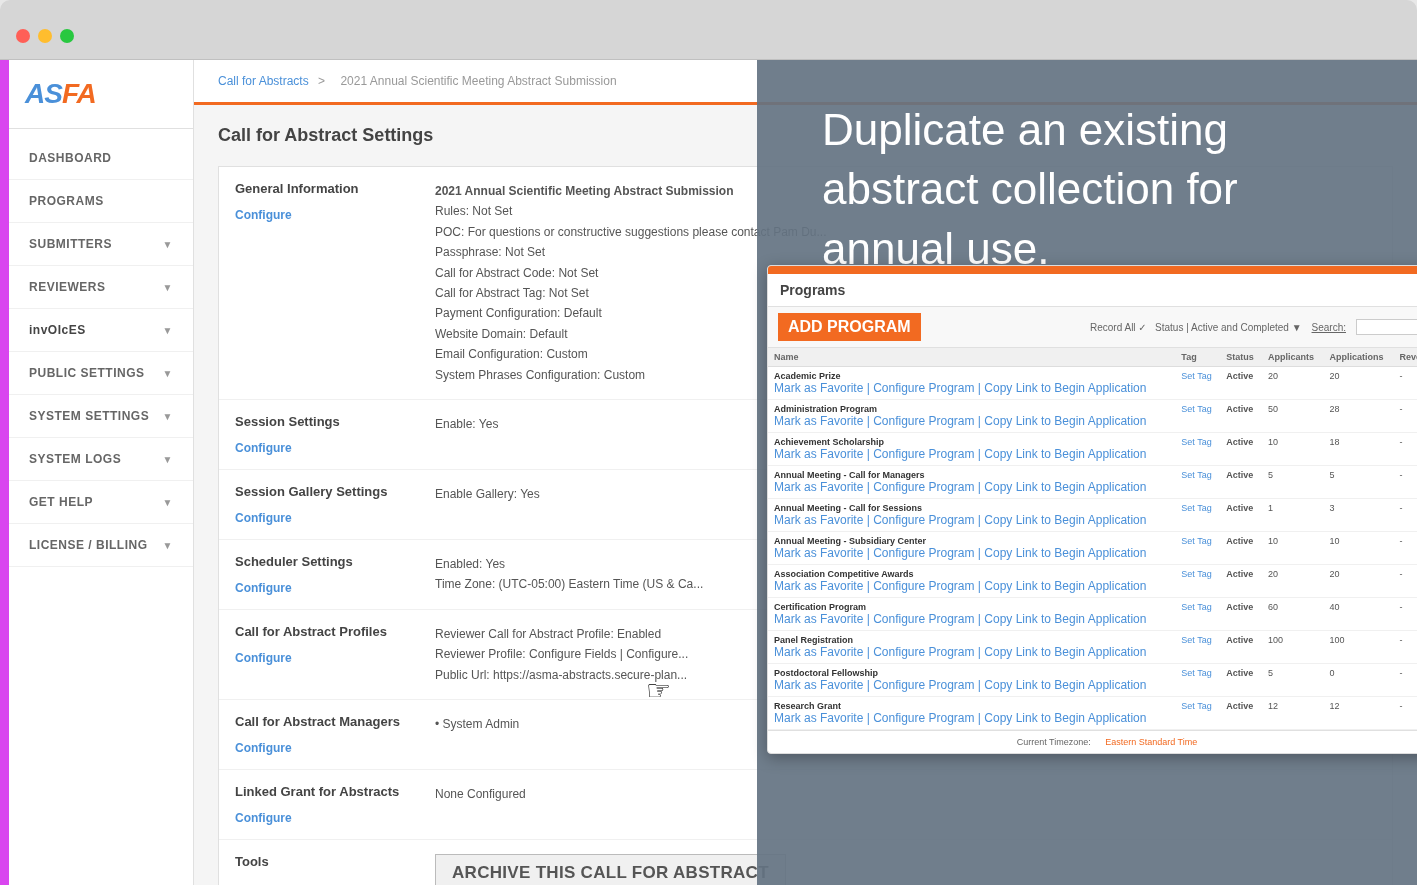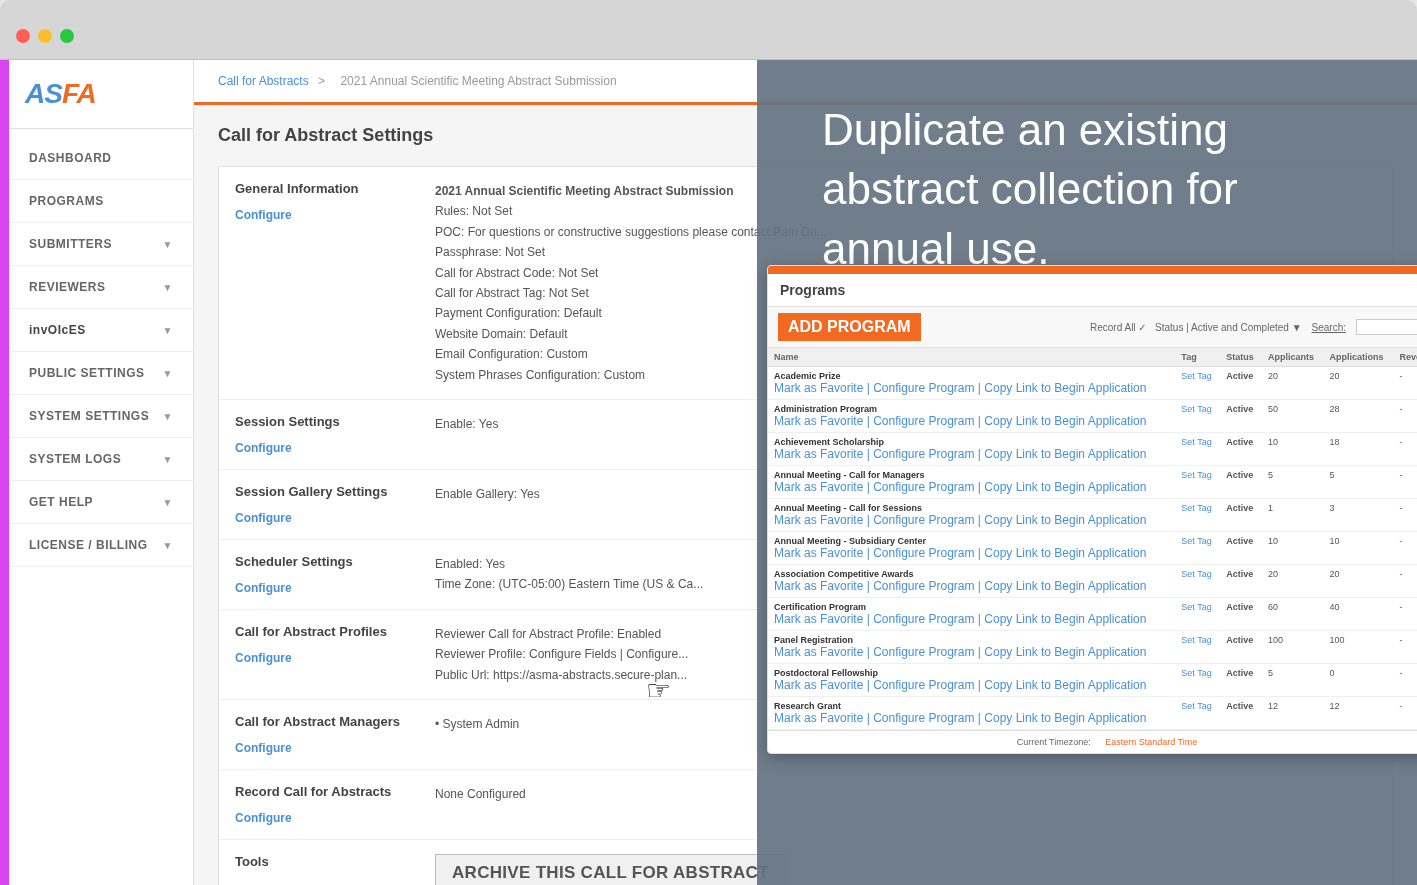--- a/index.html
+++ b/index.html
@@ -404,21 +404,21 @@
         <div class="settings-row">
           <div class="settings-label">
             <span>Call for Abstract Managers</span>
             <a class="settings-link">Configure</a>
           </div>
           <div class="settings-value">• System Admin</div>
         </div>
 
         <div class="settings-row">
           <div class="settings-label">
-            <span>Record Call for Abstracts</span>
+            <span>Linked Grant for Abstracts</span>
             <a class="settings-link">Configure</a>
           </div>
           <div class="settings-value">None Configured</div>
         </div>
 
         <div class="settings-row">
           <div class="settings-label">
             <span>Tools</span>
           </div>
           <div class="settings-value">

